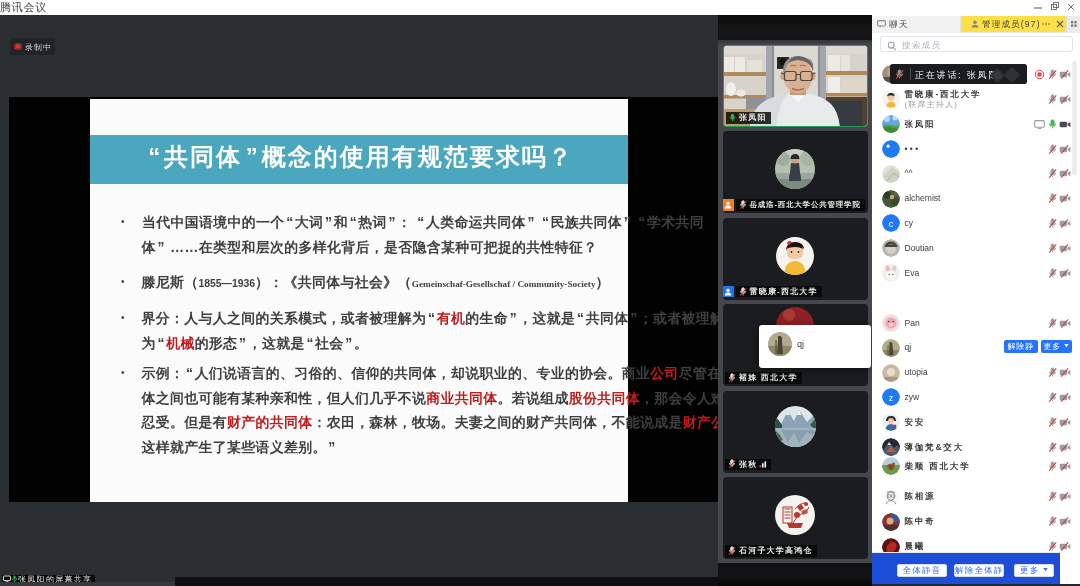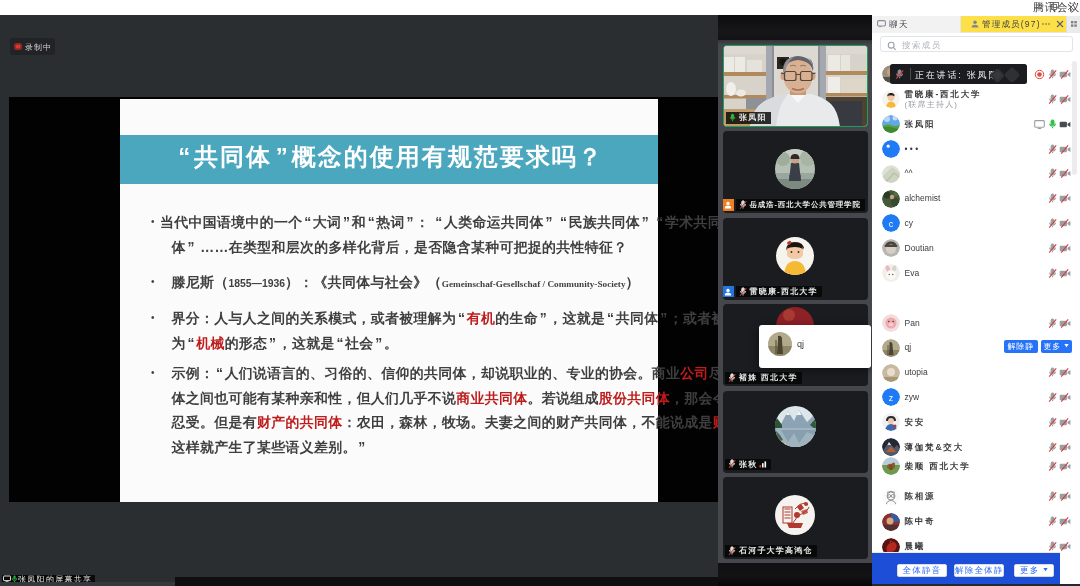--- a/index.html
+++ b/index.html
@@ -1,26 +1,26 @@
 <!DOCTYPE html>
 <html><head>
 <meta charset="utf-8">
 <style>
 html,body{margin:0;padding:0;width:1080px;height:586px;overflow:hidden;background:#2b2e31;font-family:"Liberation Sans",sans-serif;}
 *{box-sizing:border-box;}
 .abs{position:absolute;}
 #stage{position:relative;width:1080px;height:586px;}
 
 #titlebar{left:0;top:0;width:1080px;height:15px;background:#ffffff;}
-#titlebar .t{position:absolute;left:12px;right:0;top:2px;text-align:right;font-size:11px;color:#3a3a3a;letter-spacing:0.75px;line-height:11px;}
+#titlebar .t{position:absolute;left:0;right:0;top:2px;text-align:left;font-size:11px;color:#3a3a3a;letter-spacing:0.75px;line-height:11px;}
 .winbtn{position:absolute;top:0;height:15px;color:#555;}
 
 #main{left:0;top:15px;width:718px;height:571px;background:#2b2e31;}
 #share{position:absolute;left:9px;top:82px;width:709px;height:405px;background:#020202;}
-#slide{position:absolute;left:90px;top:83.5px;width:538px;height:403px;background:#fbfbfb;margin-left:30px;}
+#slide{position:absolute;left:90px;top:83.5px;width:538px;height:403px;background:#fbfbfb;}
 #banner{position:absolute;left:0;top:36px;width:538px;height:49.5px;background:#4ba7be;}
 #banner .bt{position:absolute;left:0;right:0;top:12px;text-align:center;color:#fff;font-weight:bold;font-size:24px;letter-spacing:2px;white-space:nowrap;line-height:20px;}
 .sl{position:absolute;white-space:nowrap;font-size:13.9px;color:#3f3f3f;letter-spacing:0.35px;line-height:13px;font-weight:bold;}
 .lat{font-size:10.4px;letter-spacing:0;text-align:center;}
 i{font-style:normal}
 .fq{display:inline-block;width:10.4px;text-align:center;letter-spacing:0;}
 .fqt{display:inline-block;width:19.7px;text-align:center;letter-spacing:0;}
 .sl .rd{color:#bf1c1c;}
 .bu{position:absolute;font-size:10px;color:#3f3f3f;}
 
@@ -93,21 +93,21 @@
     </svg>
   </div>
 
   <div id="main" class="abs">
     <div id="share"></div>
     <div id="slide">
       <div id="banner">
           <div class="bt"><span class="fqt">“</span>共同体<span class="fqt">”</span>概念的使用有规范要求吗？</div>
         </div>
       <div class="bu" style="left:31px;top:117.5px;">•</div>
-      <div class="sl" style="left:40px;top:117.5px;">当代中国语境中的一个<i class="fq">“</i>大词<i class="fq">”</i>和<i class="fq">“</i>热词<i class="fq">”</i>：&nbsp;<i class="fq">“</i>人类命运共同体<i class="fq">”</i>&nbsp;<i class="fq">“</i>民族共同体<i class="fq">”</i>&nbsp;<i class="fq">“</i>学术共同</div>
+      <div class="sl" style="left:52px;top:117.5px;">当代中国语境中的一个<i class="fq">“</i>大词<i class="fq">”</i>和<i class="fq">“</i>热词<i class="fq">”</i>：&nbsp;<i class="fq">“</i>人类命运共同体<i class="fq">”</i>&nbsp;<i class="fq">“</i>民族共同体<i class="fq">”</i>&nbsp;<i class="fq">“</i>学术共同</div>
       <div class="sl" style="left:51.5px;top:142.3px;">体<i class="fq">”</i>&nbsp;……在类型和层次的多样化背后，是否隐含某种可把捉的共性特征？</div>
       <div class="bu" style="left:31px;top:177px;">•</div>
       <div class="sl" style="left:51.5px;top:177px;">滕尼斯（<span class="lat">1855—1936</span>）：<b>《共同体与社会》</b>（<span style="font-family:'Liberation Serif',serif;font-weight:bold;letter-spacing:0;font-size:9.2px;">Gemeinschaf-Gesellschaf / Community-Society</span>）</div>
       <div class="bu" style="left:31px;top:213.5px;">•</div>
       <div class="sl" style="left:51.5px;top:213.5px;">界分：人与人之间的关系模式，或者被理解为<i class="fq">“</i><span class="rd">有机</span>的生命<i class="fq">”</i>，这就是<i class="fq">“</i>共同体<i class="fq">”</i>；或者被理解</div>
       <div class="sl" style="left:51.5px;top:238.3px;">为<i class="fq">“</i><span class="rd">机械</span>的形态<i class="fq">”</i>，这就是<i class="fq">“</i>社会<i class="fq">”</i>。</div>
       <div class="bu" style="left:31px;top:268.5px;">•</div>
       <div class="sl" style="left:51.5px;top:268.5px;">示例：<i class="fq">“</i>人们说语言的、习俗的、信仰的共同体，却说职业的、专业的协会。商业<span class="rd">公司</span>尽管在主</div>
       <div class="sl" style="left:51.5px;top:293.2px;">体之间也可能有某种亲和性，但人们几乎不说<span class="rd">商业共同体</span>。若说组成<span class="rd">股份共同体</span>，那会令人难以</div>
       <div class="sl" style="left:51.5px;top:317.9px;">忍受。但是有<span class="rd">财产的共同体</span>：农田，森林，牧场。夫妻之间的财产共同体，不能说成是<span class="rd">财产公司</span>。</div>

